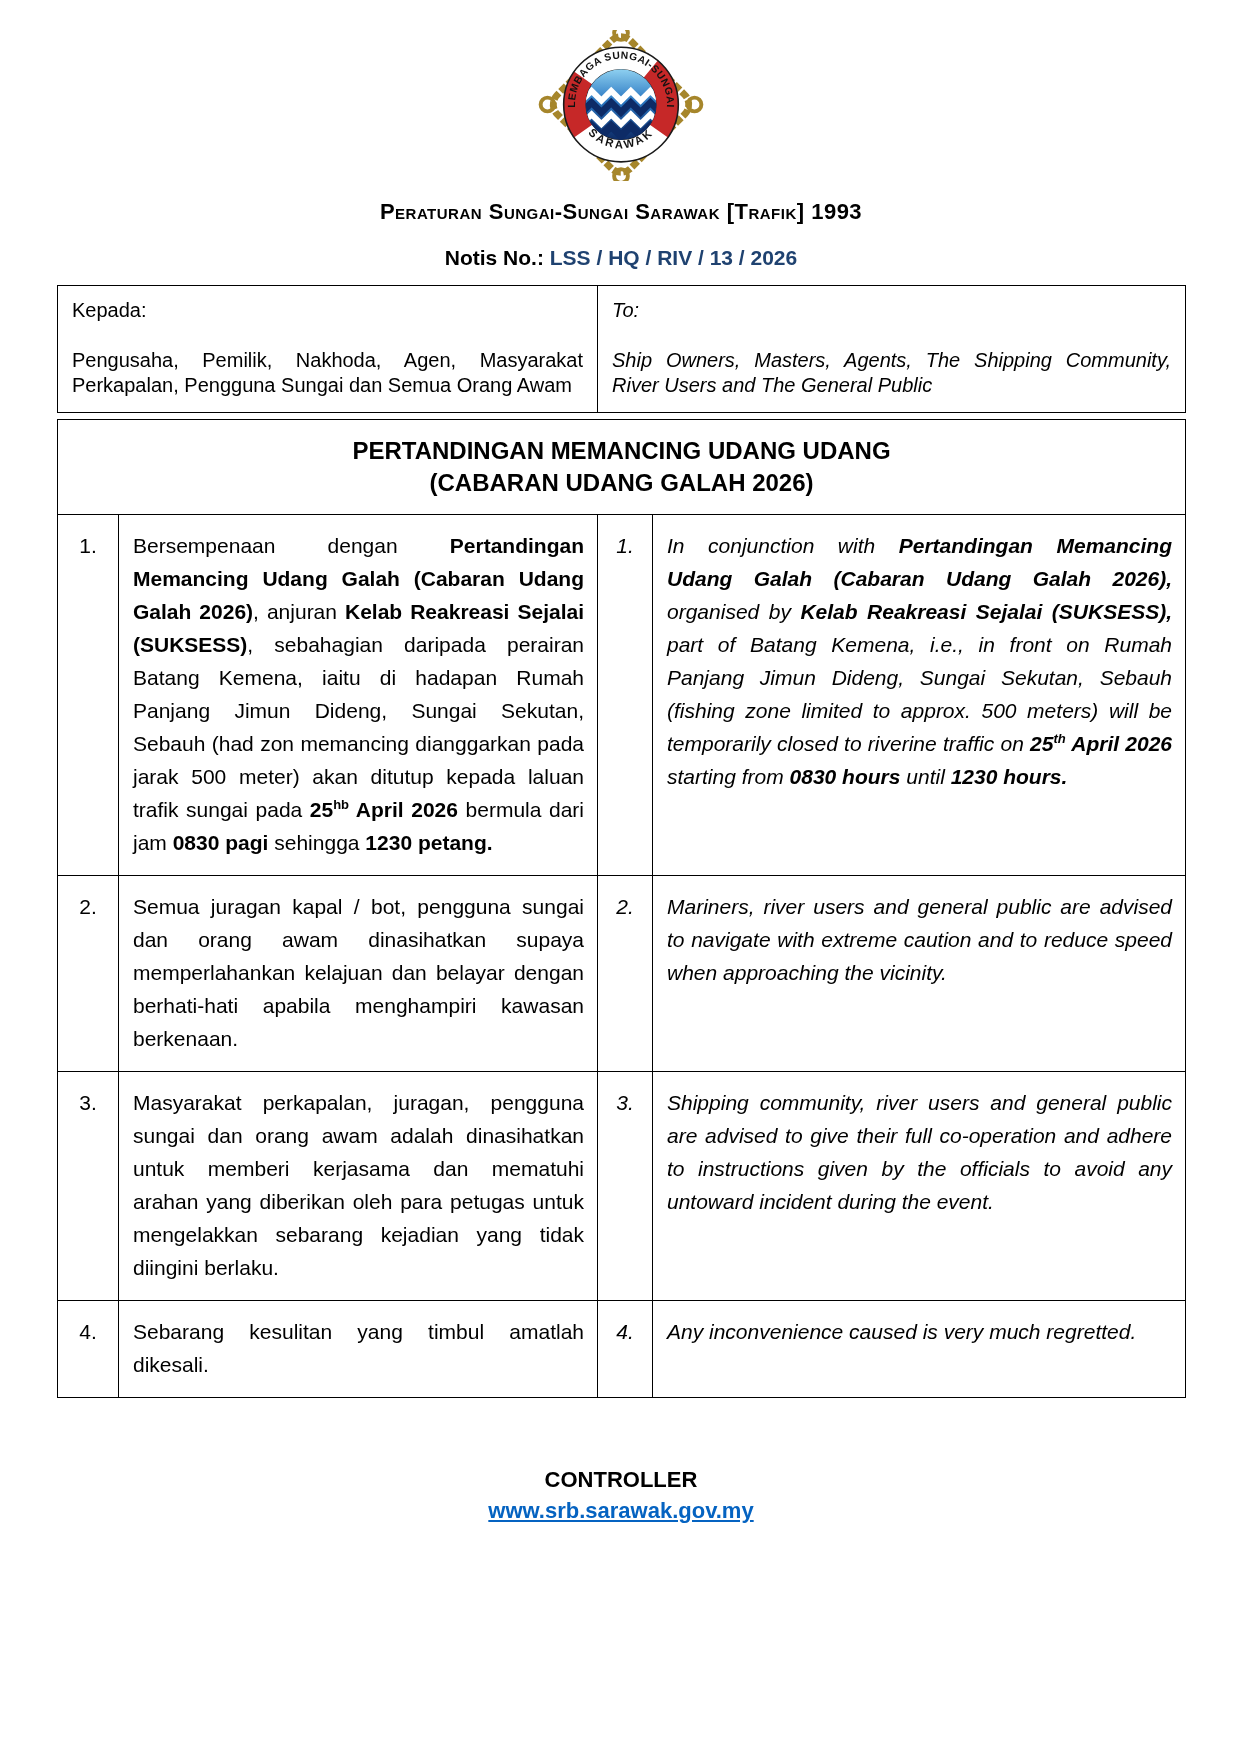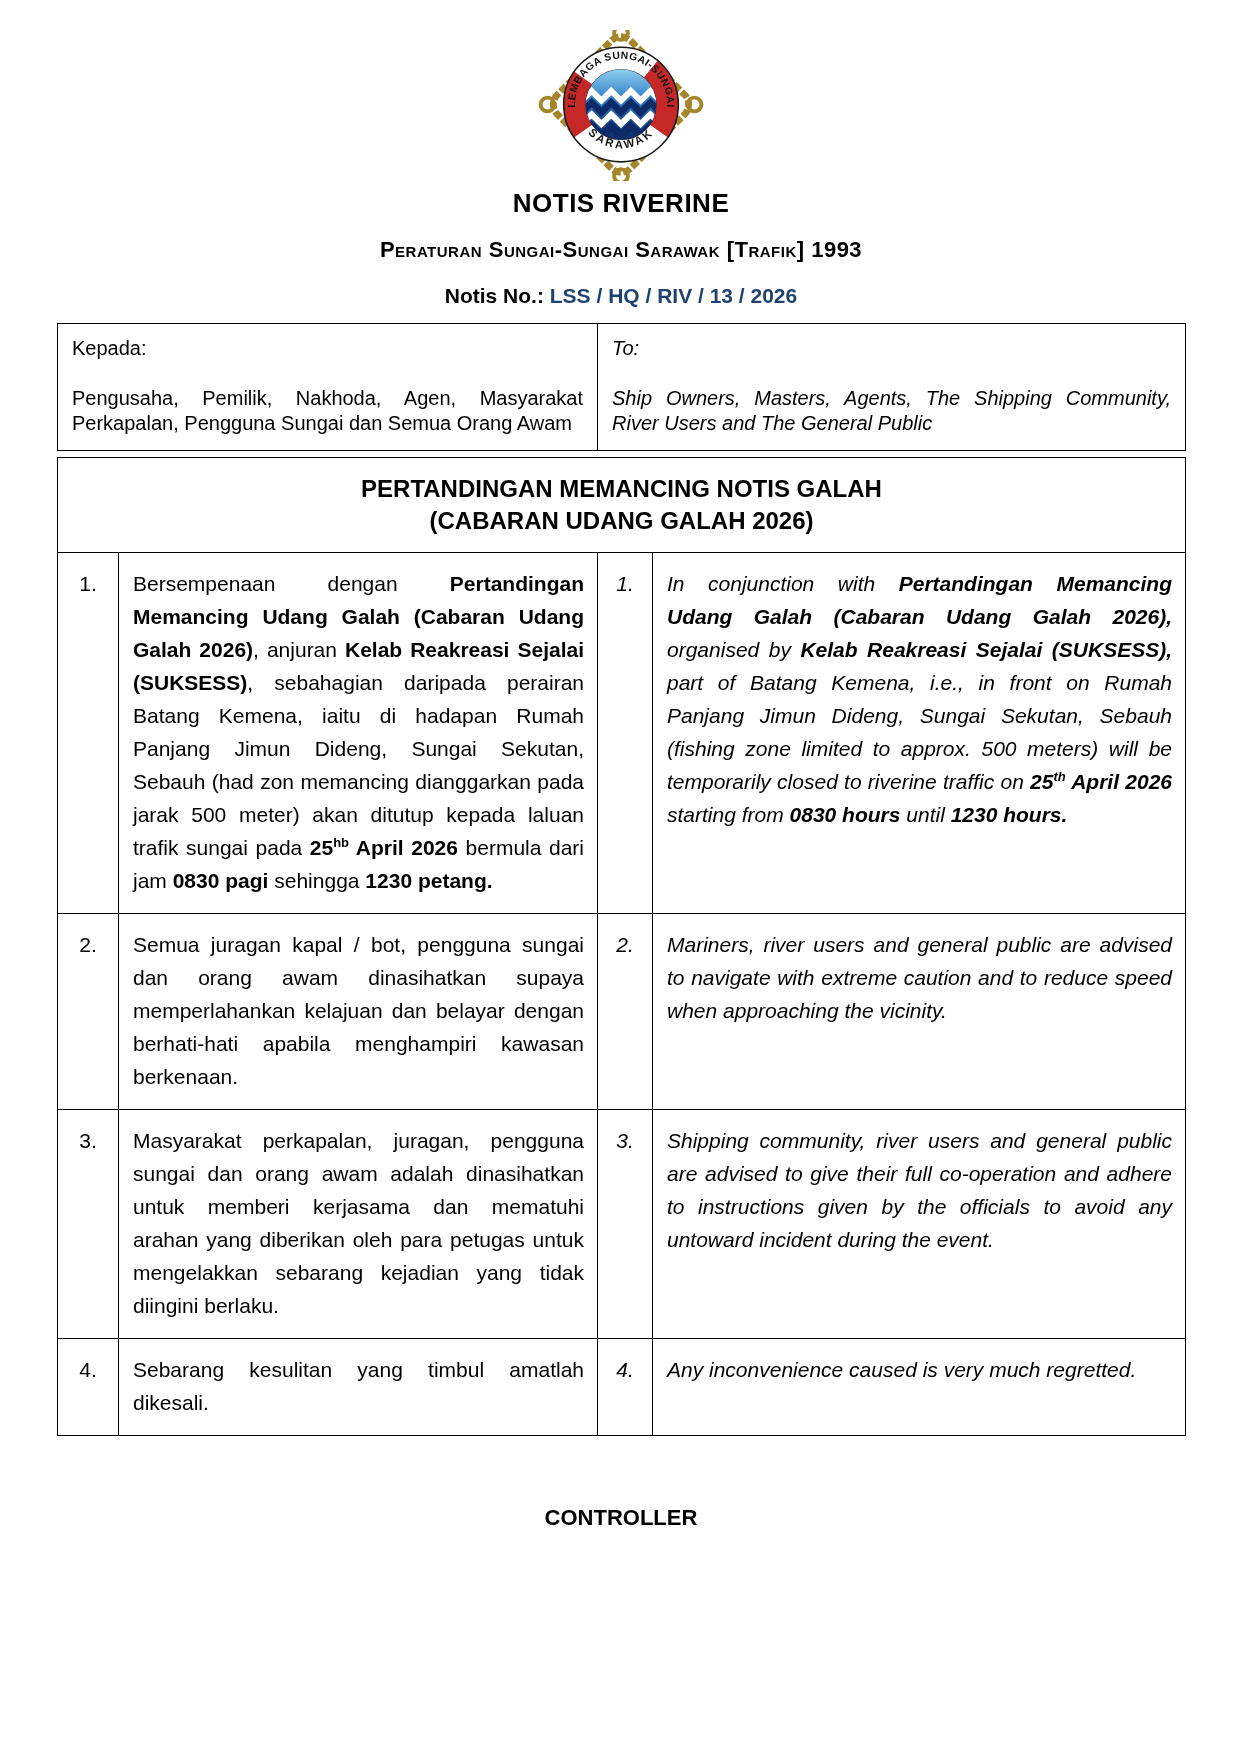--- a/index.html
+++ b/index.html
@@ -76,21 +76,20 @@
         </g>
 
         <text font-family="Liberation Sans, DejaVu Sans, sans-serif" font-size="10.5" font-weight="bold" letter-spacing="0.6" fill="#111">
           <textPath href="#topArc" startOffset="50%" text-anchor="middle">LEMBAGA SUNGAI-SUNGAI</textPath>
         </text>
         <text font-family="Liberation Sans, DejaVu Sans, sans-serif" font-size="11.5" font-weight="bold" letter-spacing="2.5" fill="#111">
           <textPath href="#botArc" startOffset="50%" text-anchor="middle">SARAWAK</textPath>
         </text>
       </svg>
     </div>
-    <div class="doc-title">NOTIS RIVERINE</div>
     <div class="doc-sub">Peraturan Sungai-Sungai Sarawak [Trafik] 1993</div>
     <div class="doc-no">
       <span>Notis No.:</span>
       <span class="num">LSS / HQ / RIV / 13 / 2026</span>
     </div>
   </div>
 
   <table class="tblA">
     <colgroup>
         <col style="width:540px">
@@ -113,21 +112,21 @@
   <table class="tblB">
     <colgroup>
       <col style="width:61px">
         <col style="width:479px">
         <col style="width:55px">
         <col style="width:533px">
     </colgroup>
     <tbody>
       <tr>
         <td colspan="4" class="title-cell">
-          <div>PERTANDINGAN MEMANCING NOTIS GALAH</div>
+          <div>PERTANDINGAN MEMANCING UDANG UDANG</div>
           <div>(CABARAN UDANG GALAH 2026)</div>
         </td>
       </tr>
     <tr>
           <td class="num">1.</td>
           <td class="body"><span>Bersempenaan dengan </span><span class="b">Pertandingan Memancing Udang Galah (Cabaran Udang Galah 2026)</span><span>, anjuran </span><span class="b">Kelab Reakreasi Sejalai (SUKSESS)</span><span>, sebahagian daripada perairan Batang Kemena, iaitu di hadapan Rumah Panjang Jimun Dideng, Sungai Sekutan, Sebauh (had zon memancing dianggarkan pada jarak 500 meter) akan ditutup kepada laluan trafik sungai pada </span><span class="b">25</span><sup class="b">hb</sup><span class="b"> April 2026</span><span> bermula dari jam </span><span class="b">0830 pagi</span><span> sehingga </span><span class="b">1230 petang.</span></td>
           <td class="num en">1.</td>
           <td class="body en"><span>In conjunction with </span><span class="b">Pertandingan Memancing Udang Galah (Cabaran Udang Galah 2026),</span><span> organised by </span><span class="b">Kelab Reakreasi Sejalai (SUKSESS),</span><span> part of Batang Kemena, i.e., in front on Rumah Panjang Jimun Dideng, Sungai Sekutan, Sebauh (fishing zone limited to approx. 500 meters) will be temporarily closed to riverine traffic on </span><span class="b">25</span><sup class="b">th</sup><span class="b"> April 2026</span><span> starting from </span><span class="b">0830 hours</span><span> until </span><span class="b">1230 hours.</span></td>
         </tr>
         <tr>
@@ -146,15 +145,16 @@
           <td class="num">4.</td>
           <td class="body"><span>Sebarang kesulitan yang timbul amatlah dikesali.</span></td>
           <td class="num en">4.</td>
           <td class="body en"><span>Any inconvenience caused is very much regretted.</span></td>
         </tr>
       </tbody>
   </table>
 
   <div class="footer">
     <div class="ctrl">CONTROLLER</div>
+    <div><a href="#">www.srb.sarawak.gov.my</a></div>
   </div>
 
 </div>
 
 </body></html>

